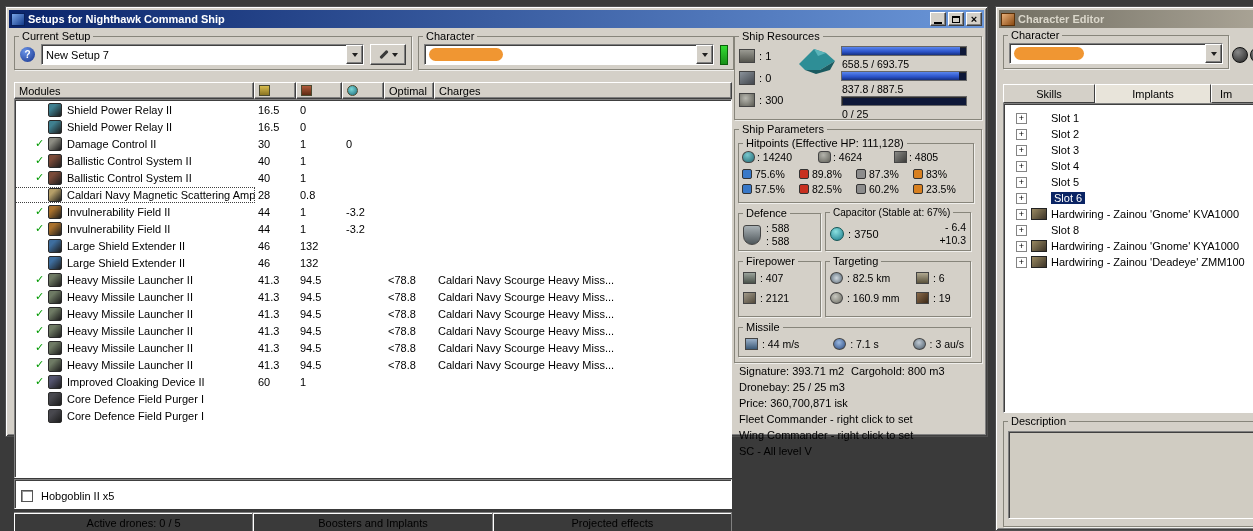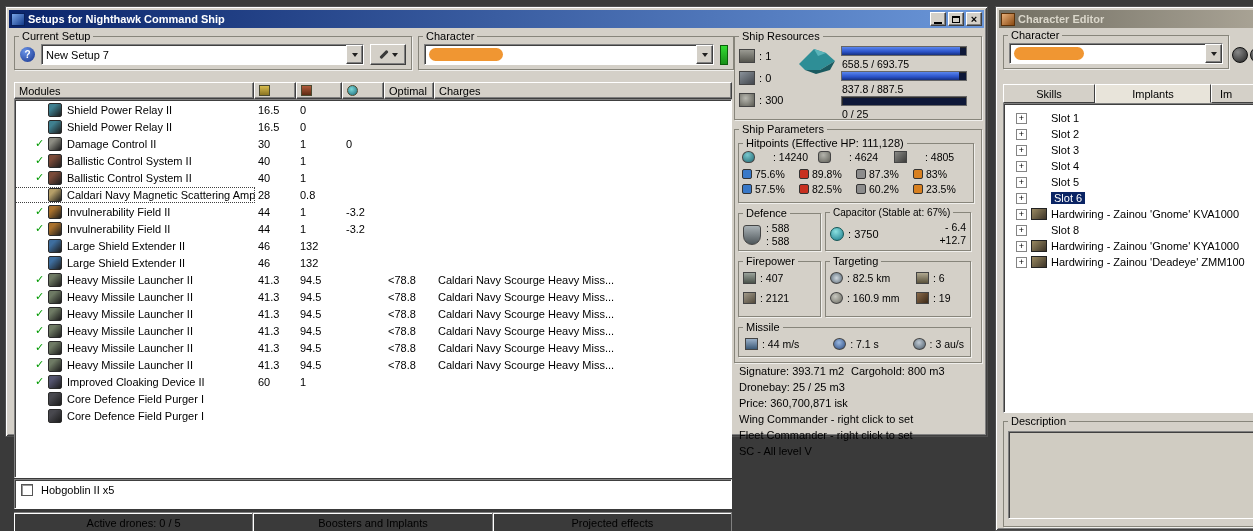--- a/index.html
+++ b/index.html
@@ -50,21 +50,21 @@
   .m-icon{width:14px;height:14px;margin-right:5px;border:1px solid #2a2a2a;border-radius:2px;flex:none;}
   .m-name{overflow:hidden;}
   .m-num{width:42px;padding-left:3px;flex:none;overflow:hidden;}
   .m-pg{width:46px;}
   .m-cap{width:42px;}
   .m-opt{width:50px;}
   .m-charges{flex:1;padding-left:3px;overflow:hidden;}
 
   
   #dronebox{position:absolute;left:8px;top:472px;width:718px;height:30px;background:#fff;border:1px solid;border-color:#808080 #fff #fff #808080;box-shadow:inset 1px 1px 0 #404040;padding:4px 6px;}
-  .drow{display:flex;align-items:flex-start;gap:8px;height:18px;}
+  .drow{display:flex;align-items:flex-end;gap:8px;height:18px;}
   .dcheck{width:12px;height:12px;background:#fff;border:1px solid #555;box-shadow:inset 1px 1px 0 #999;flex:none;}
   #bottomtabs{position:absolute;left:8px;top:505px;width:718px;height:21px;display:grid;grid-template-columns:repeat(3,1fr);border-top:1px solid #808080;box-shadow:0 1px 0 #fff inset;}
   .btab{border-right:1px solid #808080;border-left:1px solid #fff;text-align:center;padding-top:4px;overflow:hidden;white-space:nowrap;}
 
   
   #shipres{left:728px;top:23px;width:248px;height:90px;}
   #hardpoints{position:absolute;left:4px;top:3px;}
   .hprow{height:22px;display:flex;align-items:center;}
   .hpicon{width:16px;height:14px;border:1px solid #444;display:inline-block;margin-right:4px;flex:none;}
   [data-name="turret-hardpoints-icon"]{background:linear-gradient(#9a9a92,#55554e);}
@@ -73,21 +73,21 @@
   #shipimg{position:absolute;left:60px;top:3px;}
   #resbars{position:absolute;left:106px;top:4px;width:126px;}
   .rbar{height:10px;background:var(--bar-bg,#0e1838);border:1px solid #666;box-shadow:inset 1px 1px 0 #2a2a2a;margin-bottom:1px;}
   .rfill{height:100%;background:linear-gradient(#5a86ee,var(--bar-fill,#2a52c8) 60%,#16307e);}
   .rtext{height:14px;padding:1px 1px 0;font-size:10.5px;}
 
   
   #shipparams{left:728px;top:116px;width:248px;height:240px;}
   #hitpoints{left:3px;top:2px;width:236px;height:66px;}
   #hpvals{display:flex;padding:1px 2px 0;}
-  .hpcell{display:flex;align-items:center;gap:18px;flex:1;font-size:10.5px;white-space:nowrap;}
+  .hpcell{display:flex;align-items:center;gap:2px;flex:1;font-size:10.5px;white-space:nowrap;}
   .picon{width:13px;height:12px;border:1px solid #444;display:inline-block;flex:none;}
   [data-name="shield-hp-icon"]{background:radial-gradient(circle at 40% 30%,#7ac8ce,#226a74);border-radius:50% 50% 45% 45%;}
   [data-name="armor-hp-icon"]{background:radial-gradient(circle at 40% 30%,#b4b4ac,#62625a);border-radius:3px;}
   [data-name="structure-hp-icon"]{background:linear-gradient(135deg,#8a8a86,#3c3c3a);}
   #resists{display:grid;grid-template-columns:repeat(4,1fr);row-gap:2px;padding:4px 2px 0;}
   .rescell{display:flex;align-items:center;gap:3px;font-size:10.5px;height:13px;white-space:nowrap;}
   .resicon{width:10px;height:10px;border:1px solid #333;border-radius:2px;flex:none;}
   #defence{left:3px;top:72px;width:83px;height:44px;}
   #defence .body{display:flex;align-items:center;gap:5px;padding:2px 3px;}
   .shieldicon{width:18px;height:20px;border:1px solid #444;border-radius:3px 3px 9px 9px;background:linear-gradient(#aab2b6,#4e565a);flex:none;}
@@ -559,21 +559,21 @@
         </div>
       </fieldset>
 
       <fieldset class="grp" id="capacitor" data-name="capacitor-group">
         <legend data-name="capacitor-legend">Capacitor (Stable at: 67%)</legend>
         <div class="body">
           <span class="capicon" data-name="capacitor-icon"></span>
           <span class="pfx" data-name="capacitor-amount">3750</span>
           <span class="capdeltas" data-name="capacitor-deltas">
             <div data-name="capacitor-drain">- 6.4</div>
-            <div data-name="capacitor-recharge">+12.7</div>
+            <div data-name="capacitor-recharge">+10.3</div>
           </span>
         </div>
       </fieldset>
 
       <fieldset class="grp" id="firepower" data-name="firepower-group">
         <legend data-name="firepower-legend">Firepower</legend>
         <div id="fprows" data-name="firepower-values">
             <div class="prow" data-name="firepower-row">
               <span class="picon" data-name="turret-dps-icon"></span>
               <span class="pfx" data-name="firepower-value">407</span>
@@ -623,22 +623,22 @@
               <span class="pfx" data-name="mobility-value">3 au/s</span>
             </div>
           </div>
       </fieldset>
     </fieldset>
 
     <div id="infolines" data-name="ship-info-text">
       <div><span class="sigspan" data-name="signature-text">Signature: 393.71 m2</span><span data-name="cargohold-text">Cargohold: 800 m3</span></div>
       <div data-name="dronebay-text">Dronebay: 25 / 25 m3</div>
       <div data-name="price-text">Price: 360,700,871 isk</div>
+      <div data-name="fleet-commander-text">Fleet Commander - right click to set</div>
       <div data-name="wing-commander-text">Wing Commander - right click to set</div>
-      <div data-name="fleet-commander-text">Fleet Commander - right click to set</div>
       <div data-name="squad-commander-text">SC - All level V</div>
     </div>
   </div>
 
   <div class="window" id="cewin" style="left:995px;top:6px;width:272px;height:525px;" data-name="character-editor-window">
     <div class="titlebar inactive" data-name="title-bar">
       <span class="wicon ce" data-name="character-editor-icon"></span>
       <span data-name="window-title">Character Editor</span>
     </div>
 

